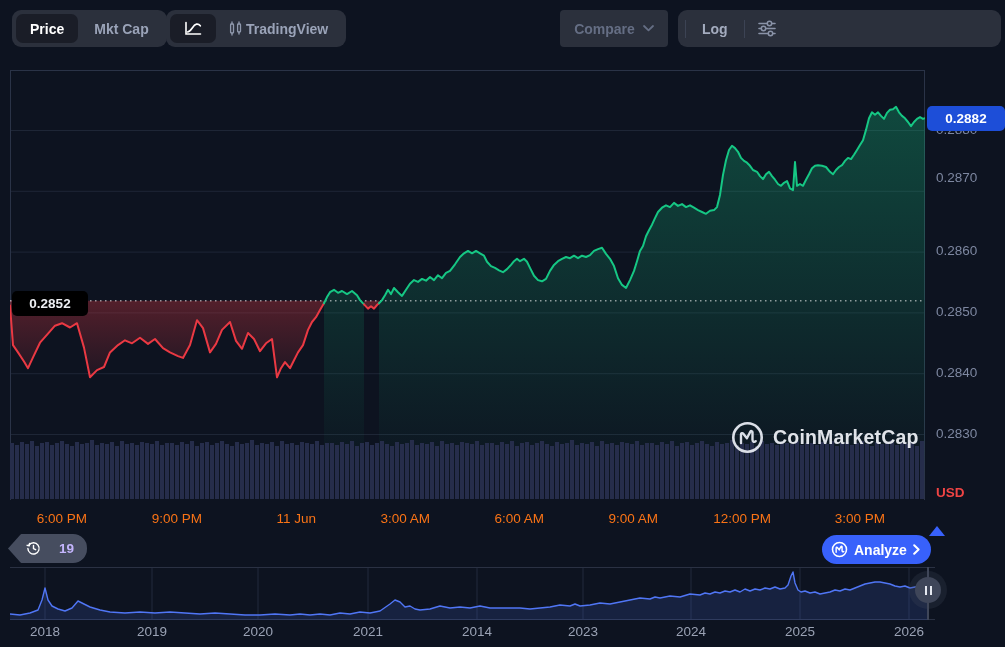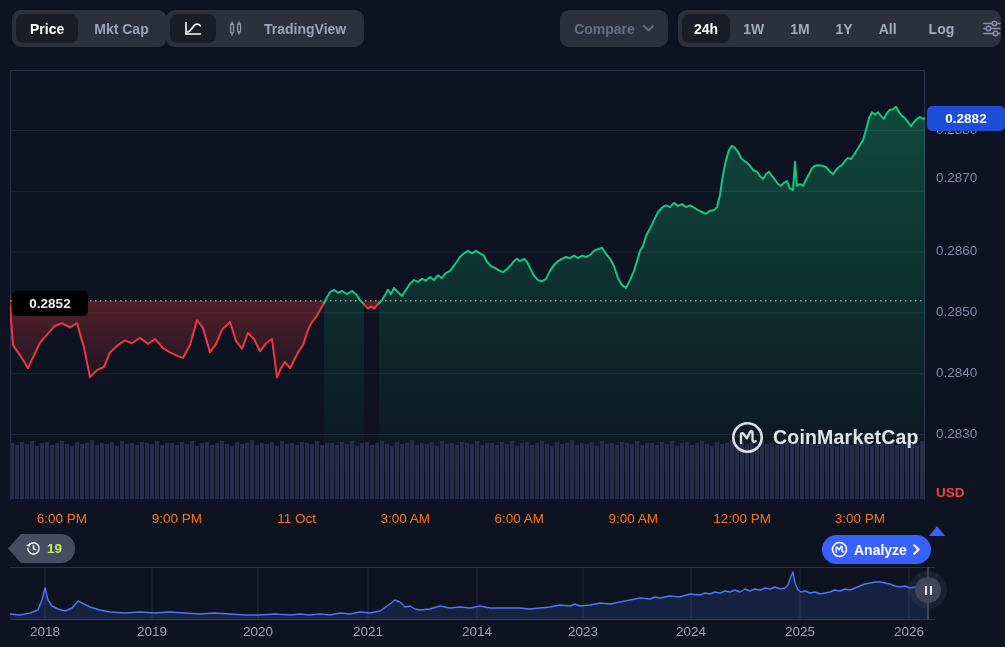--- a/index.html
+++ b/index.html
@@ -5,45 +5,45 @@
   html,body{margin:0;padding:0;background:#0d1320;}
   #app{position:relative;width:1005px;height:647px;overflow:hidden;background:#0d1320;
        font-family:"Liberation Sans",sans-serif;-webkit-font-smoothing:antialiased;}
   
   .tool-group{position:absolute;top:10px;height:37px;background:#2b303c;border-radius:9px;
               display:flex;align-items:center;padding:0 4px;gap:2px;}
   .chip{height:29px;border-radius:7px;background:#1a1d27;color:#fff;font-weight:700;font-size:14px;
         display:flex;align-items:center;justify-content:center;padding:0 14px;cursor:pointer;}
   .tool-label{color:#9aa3b8;font-weight:600;font-size:14px;padding:0 14px;cursor:pointer;white-space:nowrap;}
   .icon-chip{width:46px;padding:0;}
-  .tv-icons{display:flex;align-items:flex-start;gap:21px;padding:0 14px 0 10px;}
-  .compare-btn{position:absolute;left:560px;top:10px;width:108px;height:37px;background:#2b303c;border-radius:9px;
+  .tv-icons{display:flex;align-items:flex-start;gap:3px;padding:0 14px 0 10px;}
+  .compare-btn{position:absolute;left:560px;top:10px;width:108px;height:37px;background:#2b303c;border-radius:4px;
                display:flex;align-items:center;justify-content:center;gap:8px;color:#656e84;
                font-weight:600;font-size:14px;cursor:pointer;}
   .range-group{position:absolute;left:678px;top:10px;width:315px;height:37px;background:#2b303c;border-radius:9px;
                display:flex;align-items:center;padding:0 4px;}
   #range-items{display:flex;align-items:center;height:100%;}
   .range-label{color:#a3abbe;font-weight:600;font-size:14px;padding:0 13px;cursor:pointer;}
   .v-div{width:1px;height:18px;background:#3c4354;margin:0 3px;}
   
   #main-svg{position:absolute;left:10px;top:70px;}
   .ylab{position:absolute;left:936px;width:60px;color:#7d87a0;font-size:13.5px;font-weight:500;z-index:1;}
   .usd-label{position:absolute;left:936px;top:485px;color:#ef4444;font-size:13.5px;font-weight:700;}
   .xlab{position:absolute;top:511px;width:80px;text-align:right;color:#f97316;font-size:13.5px;font-weight:400;}
   .open-pill{position:absolute;left:12px;top:291px;width:76px;height:25px;background:#000000;border-radius:5px;
              color:#eceef2;font-size:13.5px;font-weight:700;display:flex;align-items:center;justify-content:center;z-index:3;}
   .price-badge{position:absolute;left:927px;top:106px;width:78px;height:25px;border-radius:5px;
                color:#fff;font-size:13.5px;font-weight:700;display:flex;align-items:center;justify-content:center;z-index:4;}
   .watermark{position:absolute;left:731px;top:421px;display:flex;align-items:center;gap:9px;z-index:2;opacity:.96;justify-content:center;}
   .watermark span{color:#e9ecf2;font-size:19.5px;font-weight:700;letter-spacing:.2px;}
   
   .history-pill{position:absolute;left:8px;top:534px;height:29px;padding:0 13px 0 18px;z-index:5;
-                background:rgba(75,82,101,.92);display:flex;align-items:center;gap:6px;cursor:pointer;
+                background:rgba(75,82,101,.92);display:flex;align-items:center;gap:18px;cursor:pointer;
                 clip-path:polygon(0 50%,13px 0,calc(100% - 9px) 0,100% 22%,100% 78%,calc(100% - 9px) 100%,13px 100%);
-                border-radius:14px;color:#bef264;font-size:13.5px;font-weight:700;}
+                border-radius:14px;color:#c4b5fd;font-size:13.5px;font-weight:700;}
   .analyze-caret{position:absolute;left:929px;top:526px;width:0;height:0;z-index:5;
                  border-left:8px solid transparent;border-right:8px solid transparent;border-bottom:10px solid #3861fb;}
   .analyze-btn{position:absolute;left:822px;top:535px;height:29px;padding:0 11px 0 9px;z-index:5;border-radius:15px;
                background:#3861fb;display:flex;align-items:center;gap:6px;cursor:pointer;
                color:#ffffff;font-size:14px;font-weight:700;}
   
   #tl-svg{position:absolute;left:10px;top:567px;}
   .tl-handle{position:absolute;left:915px;top:577px;width:26px;height:26px;border-radius:50%;background:#3f4659;
              display:flex;align-items:center;justify-content:center;gap:3px;z-index:6;cursor:ew-resize;
              box-shadow:0 0 0 6px rgba(63,70,89,.25);}
@@ -78,27 +78,20 @@
   </div>
 
   <div class="compare-btn">
     <span>Compare</span>
     <svg width="11" height="7" viewBox="0 0 11 7">
       <polyline points="1,1 5.5,5.3 10,1" stroke="#656e84" stroke-width="1.8" fill="none" stroke-linecap="round" stroke-linejoin="round"></polyline>
     </svg>
   </div>
 
   <div class="range-group">
-    <div id="range-items">
-        <div class="chip" style="padding: 0px 12px;">24h</div>
-        <div class="range-label">1W</div>
-        <div class="range-label">1M</div>
-        <div class="range-label">1Y</div>
-        <div class="range-label">All</div>
-      </div>
     <div class="v-div"></div>
     <div class="range-label">Log</div>
     <div class="v-div"></div>
     <div style="padding:0 9px;display:flex;align-items:center;cursor:pointer;">
       <svg width="20" height="17" viewBox="0 0 20 17">
         <path d="M2 3.5h16 M2 8.5h16 M2 13.5h16" stroke="#8a93a8" stroke-width="1.6" stroke-linecap="round"></path>
         <circle cx="12.5" cy="3.5" r="2.2" fill="#2b303c" stroke="#8a93a8" stroke-width="1.5"></circle>
         <circle cx="6.5" cy="8.5" r="2.2" fill="#2b303c" stroke="#8a93a8" stroke-width="1.5"></circle>
         <circle cx="13.5" cy="13.5" r="2.2" fill="#2b303c" stroke="#8a93a8" stroke-width="1.5"></circle>
       </svg>
@@ -324,21 +317,21 @@
       <div class="ylab" style="top: 170px;">0.2870</div>
       <div class="ylab" style="top: 243.1px;">0.2860</div>
       <div class="ylab" style="top: 303.9px;">0.2850</div>
       <div class="ylab" style="top: 364.7px;">0.2840</div>
       <div class="ylab" style="top: 425.5px;">0.2830</div>
     </div>
   <div class="usd-label">USD</div>
   <div id="x-axis">
       <div class="xlab" style="left: 7px;">6:00 PM</div>
       <div class="xlab" style="left: 122px;">9:00 PM</div>
-      <div class="xlab" style="left: 236px;">11 Oct</div>
+      <div class="xlab" style="left: 236px;">11 Jun</div>
       <div class="xlab" style="left: 350px;">3:00 AM</div>
       <div class="xlab" style="left: 464px;">6:00 AM</div>
       <div class="xlab" style="left: 578px;">9:00 AM</div>
       <div class="xlab" style="left: 691px;">12:00 PM</div>
       <div class="xlab" style="left: 805px;">3:00 PM</div>
     </div>
 
   <div class="open-pill">0.2852</div>
   <div class="price-badge" style="background: #1d4ed8;">0.2882</div>
 

